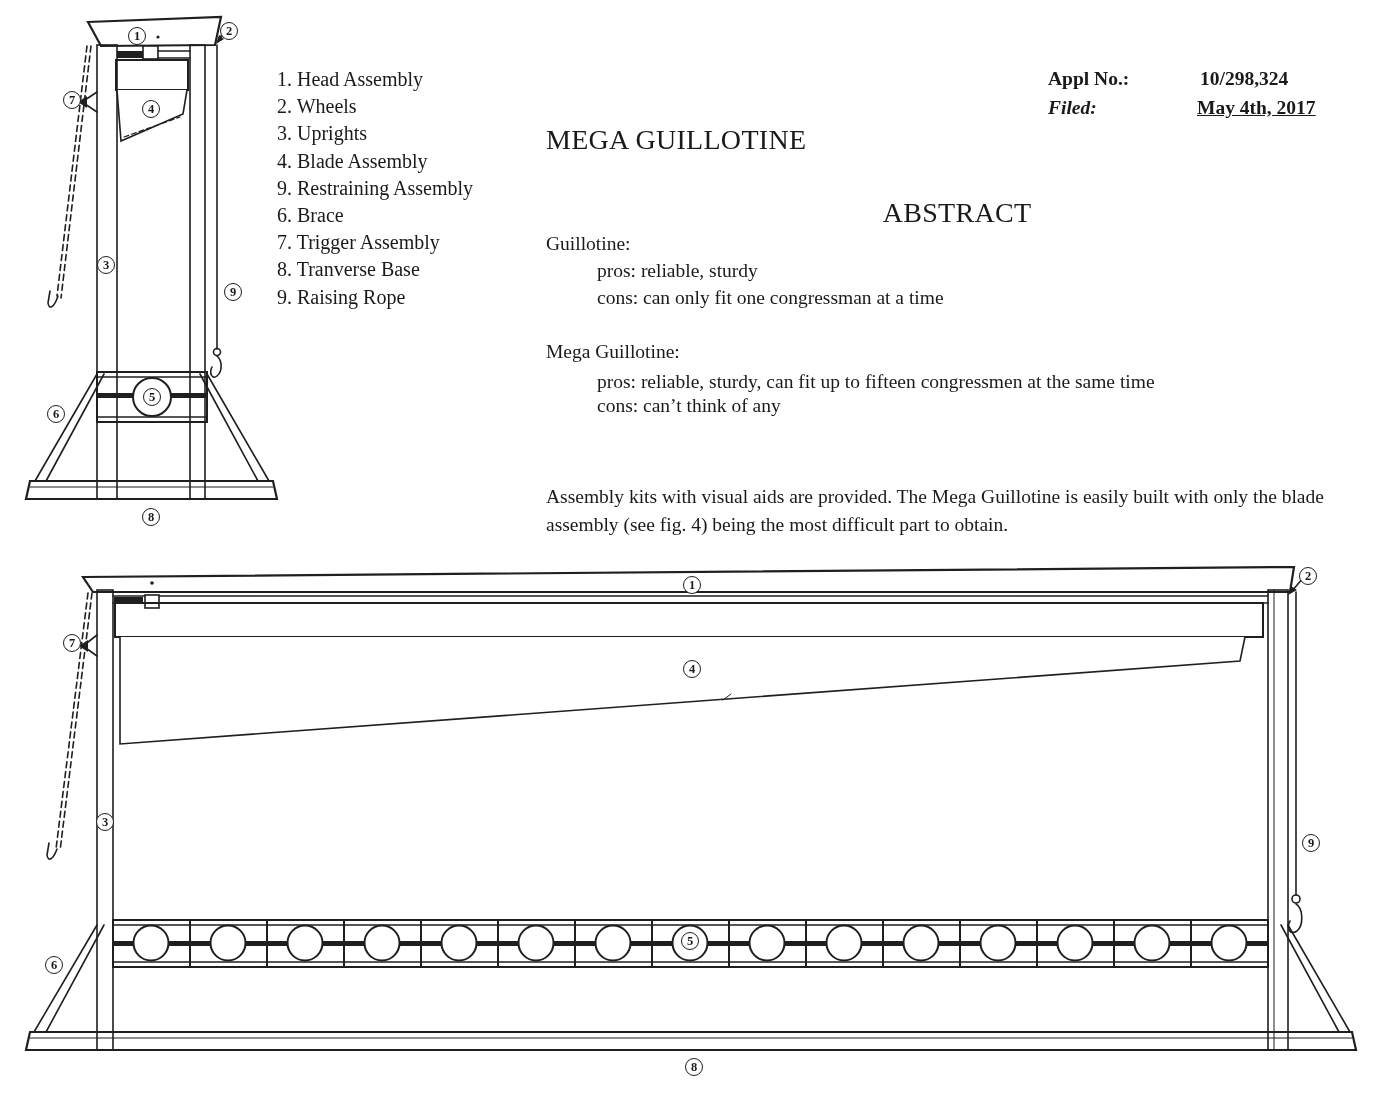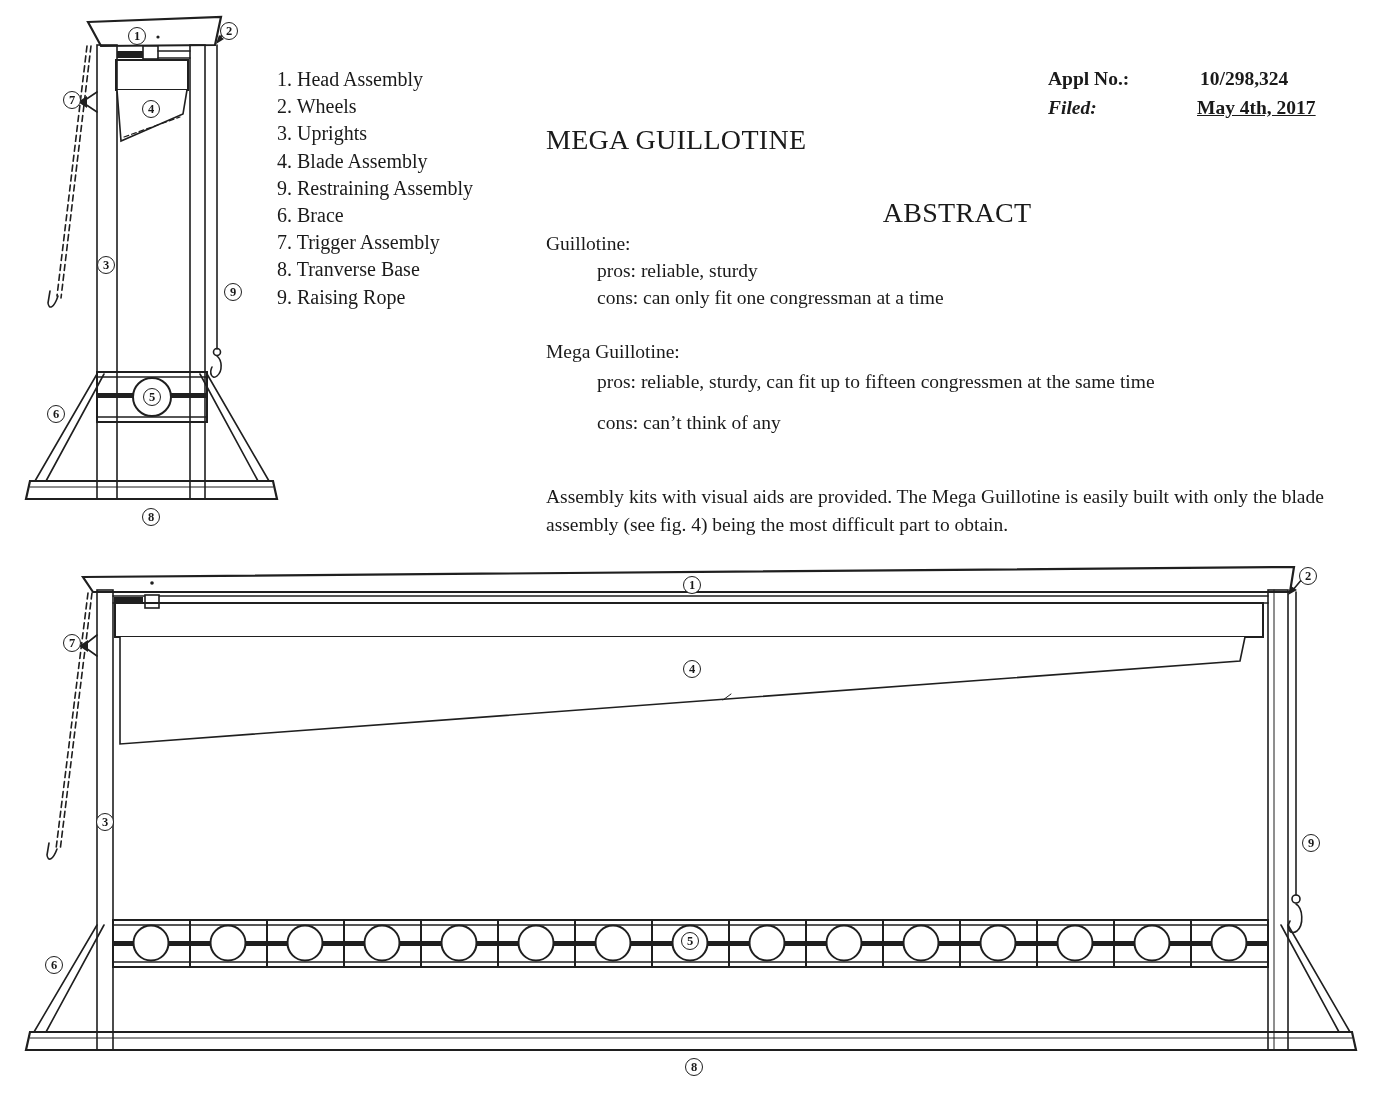--- a/index.html
+++ b/index.html
@@ -228,16 +228,16 @@
   <div class="abs meta" style="left:1048px;top:97px;font-style:italic;">Filed:</div>
   <div class="abs meta" style="left:1197px;top:97px;text-decoration:underline;">May 4th, 2017</div>
   <div class="abs doc-title" style="left:546px;top:124px;">MEGA GUILLOTINE</div>
   <div class="abs doc-title" style="left:546px;top:177px;width:822px;text-align:center;margin-top:20px;">ABSTRACT</div>
 
   <div class="abs body-text" style="left:546px;top:230px;">Guillotine:</div>
   <div class="abs body-text" style="left:597px;top:257px;text-align:center;">pros: reliable, sturdy</div>
   <div class="abs body-text" style="left:597px;top:284px;">cons: can only fit one congressman at a time</div>
   <div class="abs body-text" style="left:546px;top:338px;">Mega Guillotine:</div>
   <div class="abs body-text" style="left:597px;top:368px;">pros: reliable, sturdy, can fit up to fifteen congressmen at the same time</div>
-  <div class="abs body-text" style="left:597px;top:392px;margin-top:17px;">cons: can’t think of any</div>
+  <div class="abs body-text" style="left:597px;top:392px;">cons: can’t think of any</div>
   <div class="abs closing" style="left:546px;top:447px;">Assembly kits with visual aids are provided. The Mega Guillotine is easily built with only the blade assembly (see fig. 4) being the most difficult part to obtain.</div>
 
 </div>
 
 </body></html>

